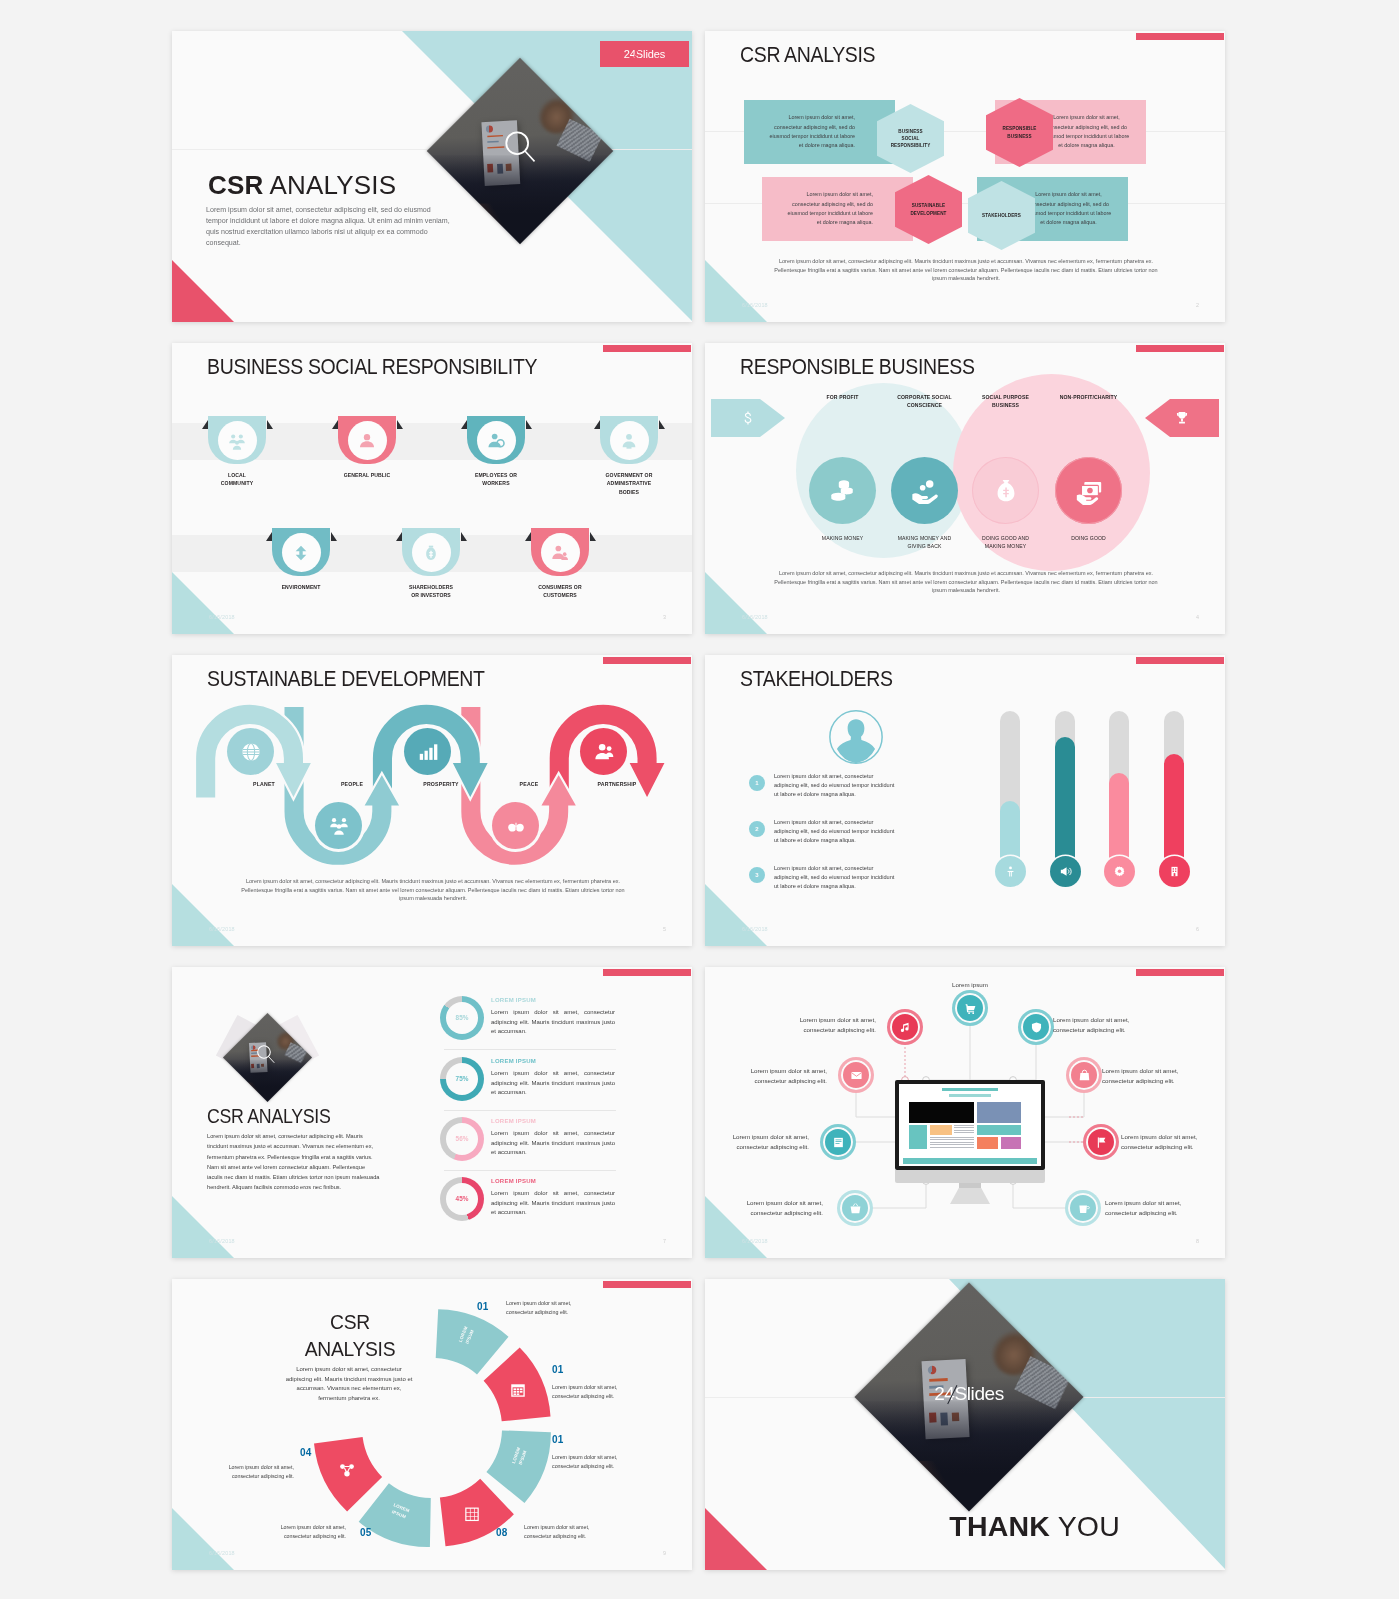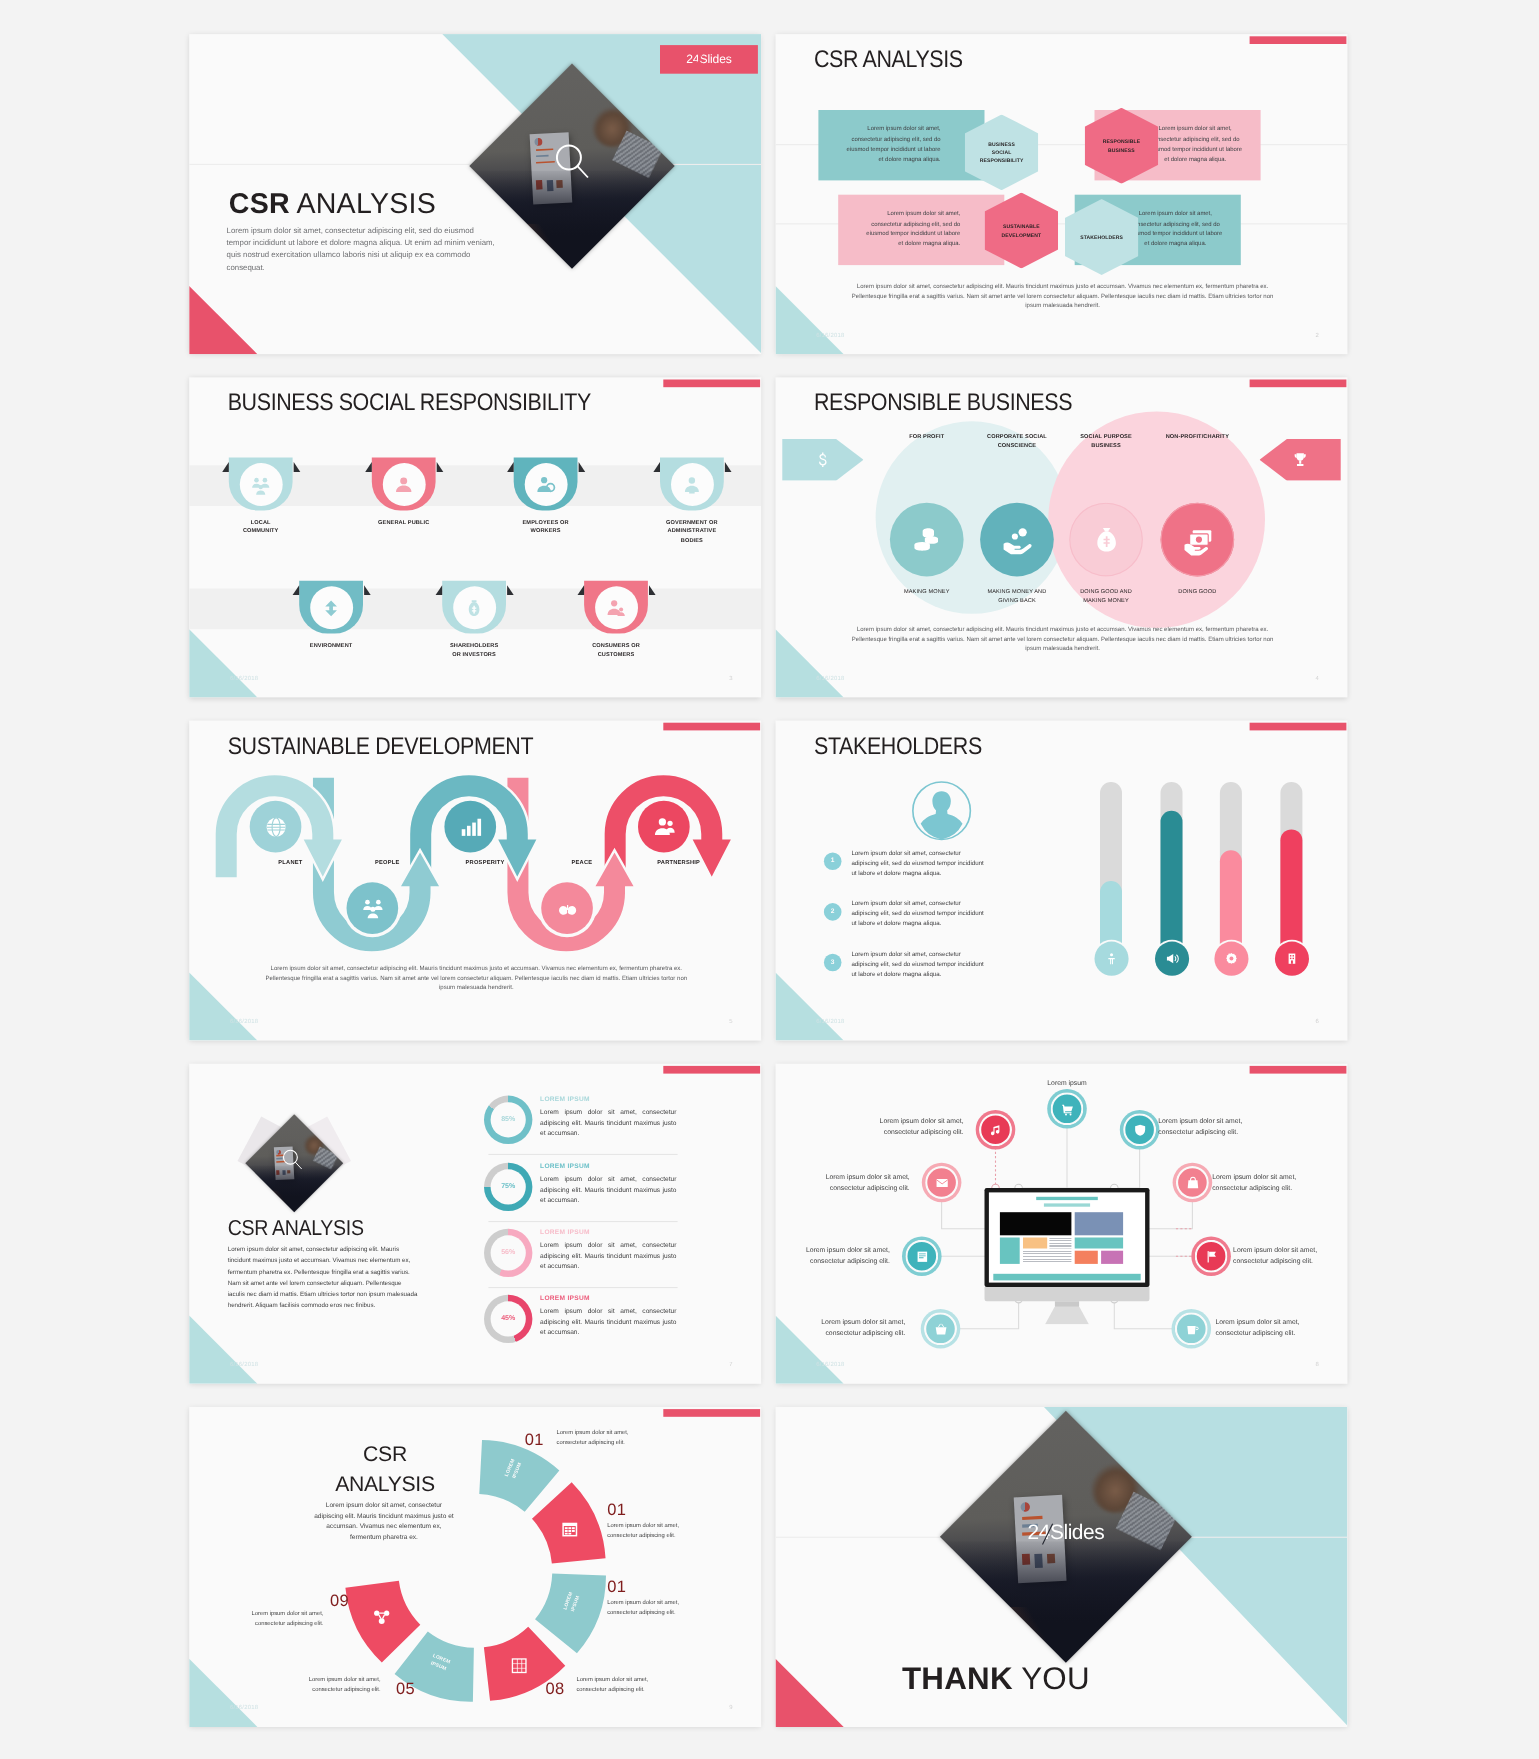--- a/index.html
+++ b/index.html
@@ -149,32 +149,32 @@
   .s8-teal{background:#3fb3bb;box-shadow:inset 0 0 0 2px #fafafa,0 0 0 3px #7fcdd2;}
   .s8-teal2{background:#8ed2d6;box-shadow:inset 0 0 0 2px #fafafa,0 0 0 3px #b7e2e5;}
   .s8-txt{position:absolute;font-size:6.2px;line-height:1.62;color:#404041;}
 
   
   .s9-wheel{position:absolute;left:0;top:0;width:520px;height:291px;}
   .s9-title{position:absolute;left:108px;top:30px;width:140px;text-align:center;font-size:19.3px;line-height:1.42;color:#231f20;letter-spacing:-.3px;}
   .s9-par{position:absolute;left:112px;top:86px;width:130px;text-align:center;font-size:5.95px;line-height:1.62;color:#404041;}
   .s9-seglbl{position:absolute;width:26px;text-align:center;font-size:4.4px;font-weight:700;line-height:1.5;color:#fafafa;letter-spacing:.2px;}
   .s9-icon{position:absolute;width:18px;height:18px;}
-  .s9-num{position:absolute;font-size:15px;font-weight:400;color:#7f1d1d;letter-spacing:.3px;}
+  .s9-num{position:absolute;font-size:10px;font-weight:700;color:#0369a1;letter-spacing:.3px;}
   .s9-txt{position:absolute;width:68px;font-size:5.3px;line-height:1.7;color:#404041;}
 
   
   .s10-teal{position:absolute;left:0;top:0;width:520px;height:291px;background:#b7dfe2;
     clip-path:polygon(244px 0, 520px 0, 520px 291px, 521px 291px);}
   .s10-photo{position:absolute;left:183px;top:37px;width:162px;height:162px;transform:rotate(45deg);overflow:hidden;box-shadow:0 0 4px rgba(0,0,0,.35);}
   .s10-photo-inner{position:absolute;left:0;top:0;width:162px;height:162px;transform:rotate(-45deg) scale(1.42);transform-origin:50% 50%;background:#2d3039;filter:blur(.35px);}
   .s10-brand{position:absolute;left:204px;top:104px;width:120px;text-align:center;color:#fff;}
   .badge-24-white{font-size:19px;letter-spacing:-.4px;}
   .badge-24-white::after{left:8px;top:50%;width:21px;height:1.4px;background:#23262f;transform:rotate(-64deg);}
-  .s10-title{position:absolute;left:115px;top:231px;width:300px;text-align:left;font-size:28.5px;color:#231f20;letter-spacing:.2px;}
+  .s10-title{position:absolute;left:115px;top:231px;width:300px;text-align:right;font-size:28.5px;color:#231f20;letter-spacing:.2px;}
   .s10-title b{font-weight:700;}
 </style>
 </head>
 <body>
 
 <div class="grid">
 
 <div class="slide s-c1 r1">
   <div class="s1-teal"></div>
   <div class="s1-line"></div>
@@ -842,21 +842,21 @@
         <circle cx="18" cy="7.4" r="3.2" fill="#fff"></circle>
         <circle cx="12" cy="17" r="3.6" fill="#fff"></circle>
     <path d="M8.6 9.4 11 14M15.4 9.4 13 14M9.2 7.4h5.6" stroke="#fff" stroke-width="1.5" fill="none"></path>
   </svg>
 
   <div class="s9-num" style="left:305px;top:22px">01</div>
   <div class="s9-num" style="left:380px;top:85px">01</div>
   <div class="s9-num" style="left:380px;top:155px">01</div>
   <div class="s9-num" style="left:324px;top:248px">08</div>
   <div class="s9-num" style="left:188px;top:248px">05</div>
-  <div class="s9-num" style="left:128px;top:168px">09</div>
+  <div class="s9-num" style="left:128px;top:168px">04</div>
 
   <div class="s9-txt" style="left:334px;top:20px;text-align:left">Lorem ipsum dolor sit amet, consectetur adipiscing elit.</div>
   <div class="s9-txt" style="left:380px;top:104px;text-align:left">Lorem ipsum dolor sit amet, consectetur adipiscing elit.</div>
   <div class="s9-txt" style="left:380px;top:174px;text-align:left">Lorem ipsum dolor sit amet, consectetur adipiscing elit.</div>
   <div class="s9-txt" style="left:352px;top:244px;text-align:left">Lorem ipsum dolor sit amet, consectetur adipiscing elit.</div>
   <div class="s9-txt" style="left:106px;top:244px;text-align:right">Lorem ipsum dolor sit amet, consectetur adipiscing elit.</div>
   <div class="s9-txt" style="left:54px;top:184px;text-align:right">Lorem ipsum dolor sit amet, consectetur adipiscing elit.</div>
 
   <div class="footdate">6/16/2018</div>
   <div class="pagenum">9</div>

